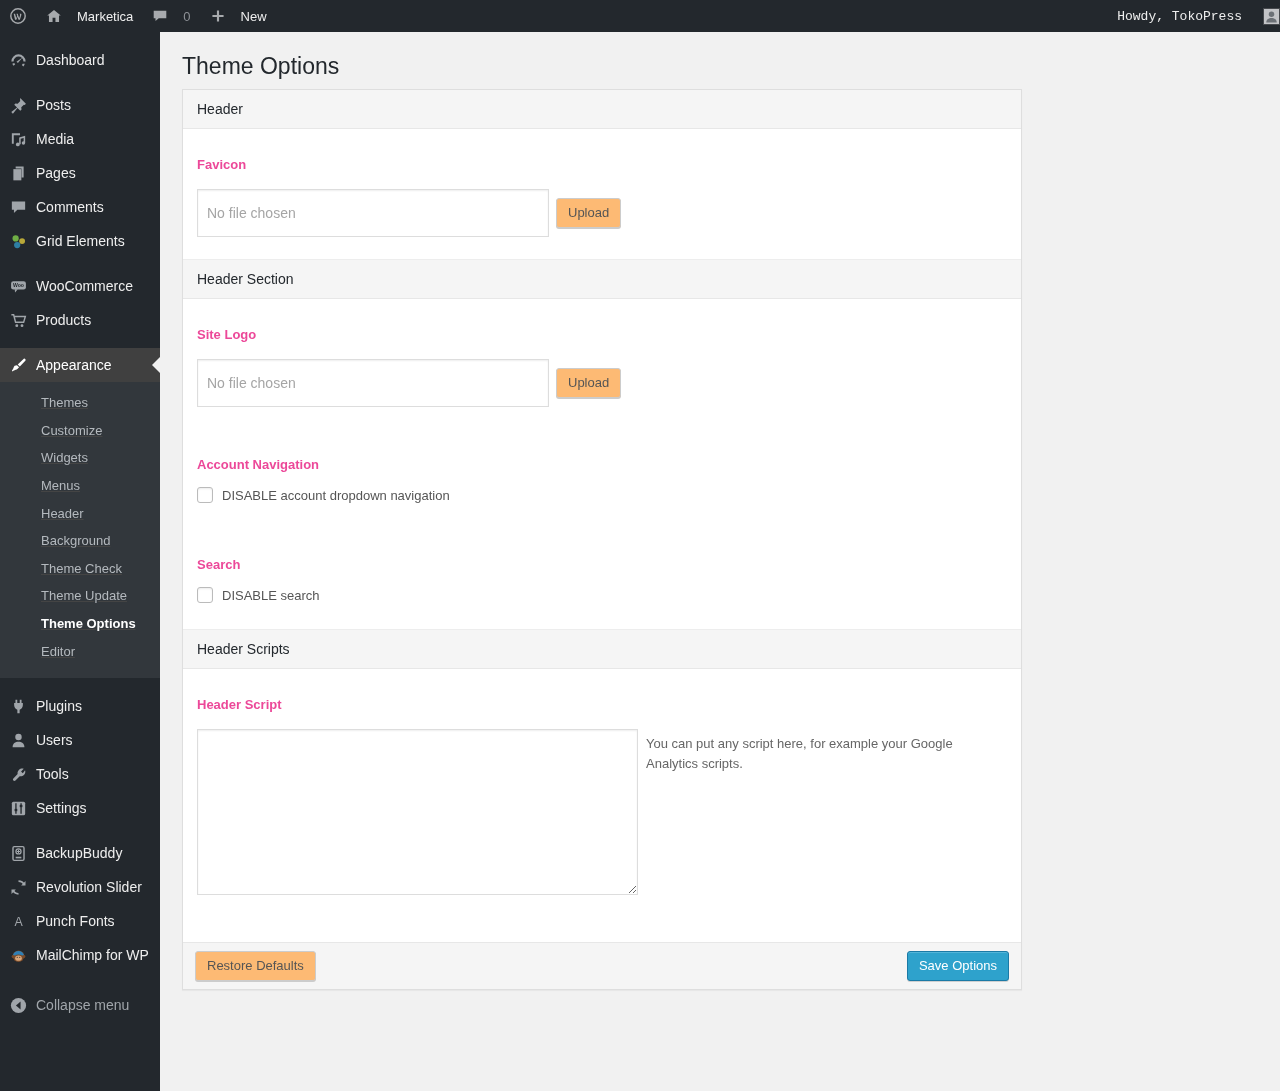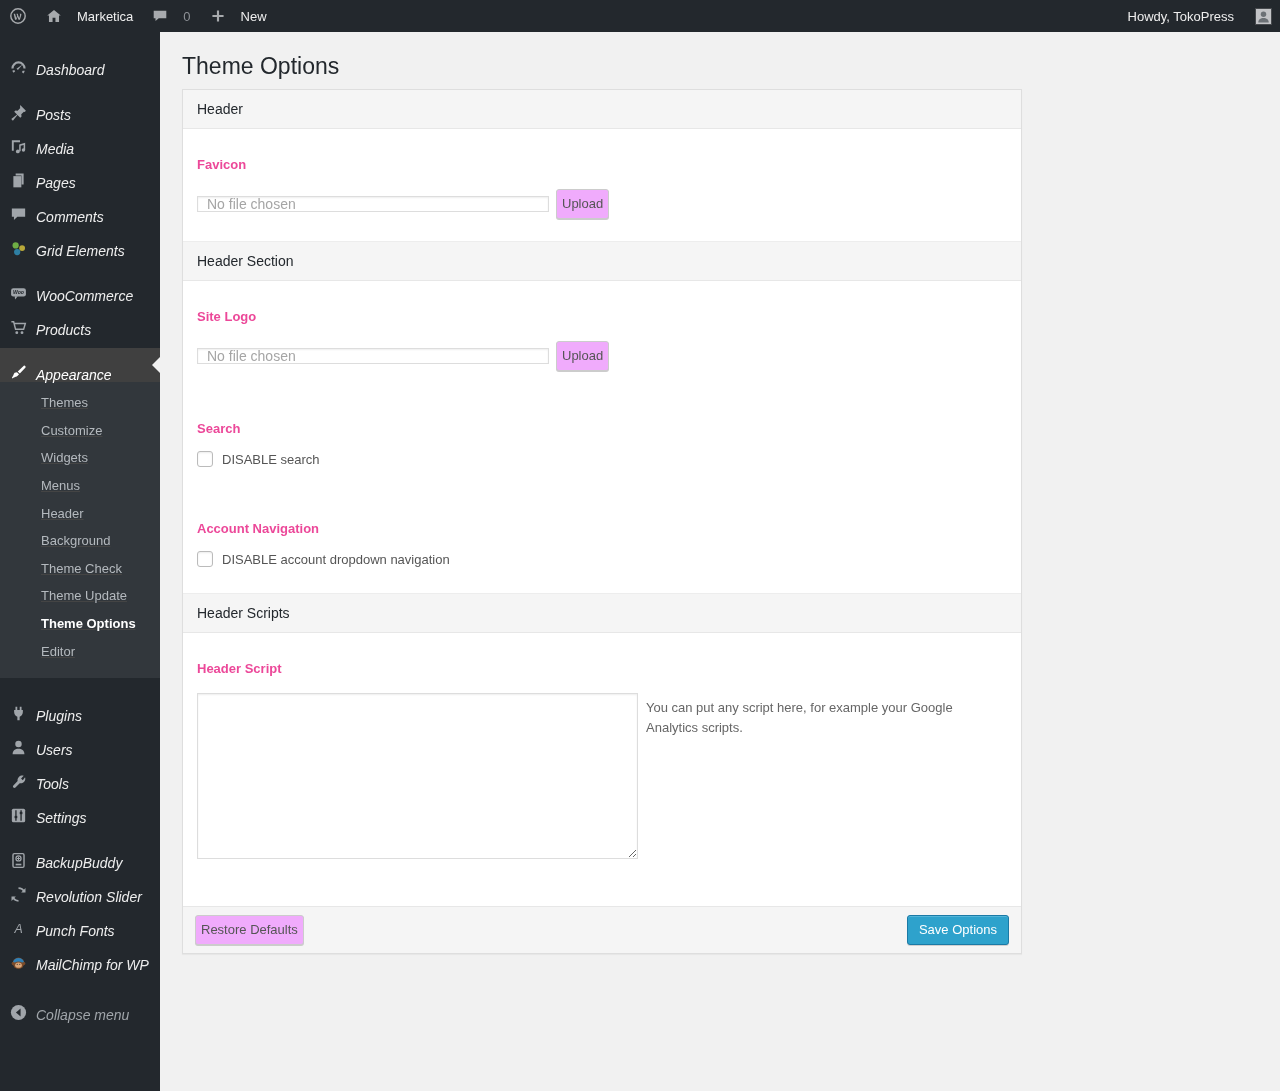--- a/index.html
+++ b/index.html
@@ -8,28 +8,28 @@
   .page { position:relative; width:1280px; min-height:1091px; background:#f1f1f1; overflow:hidden; }
 
   
   .admin-bar { position:absolute; top:0; left:0; width:1280px; height:32px; background:#23282d;
     display:flex; align-items:center; color:#eee; z-index:30; }
   .ab-left { display:flex; align-items:center; height:32px; }
   .ab-item { display:flex; align-items:center; gap:14px; padding:0 9px; height:32px; font-size:13px; color:#eee; cursor:pointer; }
   .ab-icon { display:inline-flex; width:18px; height:18px; }
   .ab-icon svg { width:18px; height:18px; fill:#a7aaad; }
   .ab-count { color:#8d9196; font-size:13px; }
-  .ab-right { margin-left:auto; display:flex; align-items:center; height:32px; padding-right:8px; }
+  .ab-right { margin-left:auto; display:flex; align-items:center; height:32px; padding-right:0;font-family:Liberation Mono, monospace; }
   .avatar { width:17px; height:17px; margin-left:7px; border:1px solid #46494d; background:#c3c4c7; display:inline-flex; }
   .avatar svg { width:100%; height:100%; }
 
   
   .sidebar { position:absolute; top:32px; left:0; bottom:0; width:160px; background:#23282d; padding-top:11px; z-index:20; }
   .menu { list-style:none; }
-  .menu-item { position:relative; display:flex; align-items:flex-end; height:34px; color:#eee; font-size:14px; cursor:pointer;font-style:italic; }
+  .menu-item { position:relative; display:flex; align-items:center; height:34px; color:#eee; font-size:14px; cursor:pointer; }
   .menu-icon { width:36px; display:flex; justify-content:center; align-items:center; flex:0 0 36px; }
   .menu-icon svg { width:19px; height:19px; fill:#a0a5aa; }
   .menu-label { line-height:1; }
   .menu-item.active { background:#404040; color:#fff; }
   .menu-item.active .menu-icon svg { fill:#fff; }
   .menu-item.active::after { content:""; position:absolute; right:0; top:50%; margin-top:-8px;
     border:8px solid transparent; border-right-color:#f1f1f1; }
   .sep { height:11px; }
   .submenu { list-style:none; background:#32373c; padding:7px 4px 13px;text-decoration:underline; }
   .submenu li { padding:7px 8px 7px 37px; color:#b4b9be; font-size:13px; line-height:1.05; cursor:pointer; }
@@ -48,26 +48,26 @@
   .nav-tab.active { background:#f1f1f1; border-bottom:1px solid #f1f1f1; color:#22282d; }
 
   .panel { margin-top:11px; width:840px; background:#fff; border:1px solid #dedede;
     box-shadow:0 1px 1px rgba(0,0,0,.04); }
   .section-header { background:#f5f5f5; border-bottom:1px solid #e7e7e7; padding:11px 14px;
     font-size:14px; color:#23282d; }
   .section-header + .section-header, .field + .section-header { border-top:1px solid #ededed; }
   .field { padding:0 14px; }
   .field-label { display:block; font-size:13px; font-weight:bold; color:#ec4899; padding-top:28px; }
   .file-row { margin:17px 0 22px; display:flex; align-items:center; }
-  .file-input { width:352px; height:16px; padding:4px 9px; border:1px solid #ddd; background:#fff;
+  .file-input { width:352px; height:48px; padding:4px 9px; border:1px solid #ddd; background:#fff;
     box-shadow:inset 0 1px 2px rgba(0,0,0,.07); font-size:14px; color:#333;
     font-family:"Liberation Sans","DejaVu Sans",sans-serif; }
   .file-input::placeholder { color:#a5a5a5; opacity:1; }
-  .button { display:inline-block; height:30px; line-height:28px; padding:0 5px; margin-left:7px;
-    background:#f0abfc; border:1px solid #ccc; border-radius:3px; color:#555; font-size:13px;
+  .button { display:inline-block; height:30px; line-height:28px; padding:0 11px; margin-left:7px;
+    background:#fdba74; border:1px solid #ccc; border-radius:3px; color:#555; font-size:13px;
     box-shadow:0 1px 0 #ccc; cursor:pointer; font-family:"Liberation Sans","DejaVu Sans",sans-serif; }
   .check-row { margin:15px 0 26px; display:flex; align-items:center; gap:9px; color:#555;
     font-size:13px; cursor:pointer; }
   .check-row input[type=checkbox] { appearance:none; -webkit-appearance:none; width:16px; height:16px;
     border:1px solid #bbb; border-radius:3px; background:#fff; box-shadow:inset 0 1px 2px rgba(0,0,0,.08);
     margin:0; cursor:pointer; }
   .script-row { display:flex; align-items:flex-start; gap:8px; margin:17px 0 0; padding-bottom:47px; }
   .script-area { width:441px; height:166px; border:1px solid #ddd; background:#fff;
     box-shadow:inset 0 1px 2px rgba(0,0,0,.07); resize:both; font-family:"DejaVu Sans Mono","Liberation Mono",monospace; padding:4px; }
   .help-text { width:310px; color:#666; font-size:13px; line-height:1.55; margin-top:5px; }
@@ -350,35 +350,35 @@
 
       <div class="field">
         <span class="field-label">Site Logo</span>
         <div class="file-row">
           <input type="text" class="file-input" placeholder="No file chosen" style="">
           <button class="button">Upload</button>
         </div>
       </div>
 
       <div class="field">
+        <span class="field-label">Account Navigation</span>
+        <label class="check-row">
+          <input type="checkbox" style="">
+          <span>DISABLE account dropdown navigation</span>
+        </label>
+      </div>
+
+      <div class="field">
         <span class="field-label">Search</span>
         <label class="check-row">
           <input type="checkbox" style="">
           <span>DISABLE search</span>
         </label>
       </div>
 
-      <div class="field">
-        <span class="field-label">Account Navigation</span>
-        <label class="check-row">
-          <input type="checkbox" style="">
-          <span>DISABLE account dropdown navigation</span>
-        </label>
-      </div>
-
 
       <div class="section-header">Header Scripts</div>
 
       <div class="field">
         <span class="field-label">Header Script</span>
         <div class="script-row">
           <textarea class="script-area" style=""></textarea>
           <p class="help-text">You can put any script here, for example your Google Analytics scripts.</p>
         </div>
       </div>

